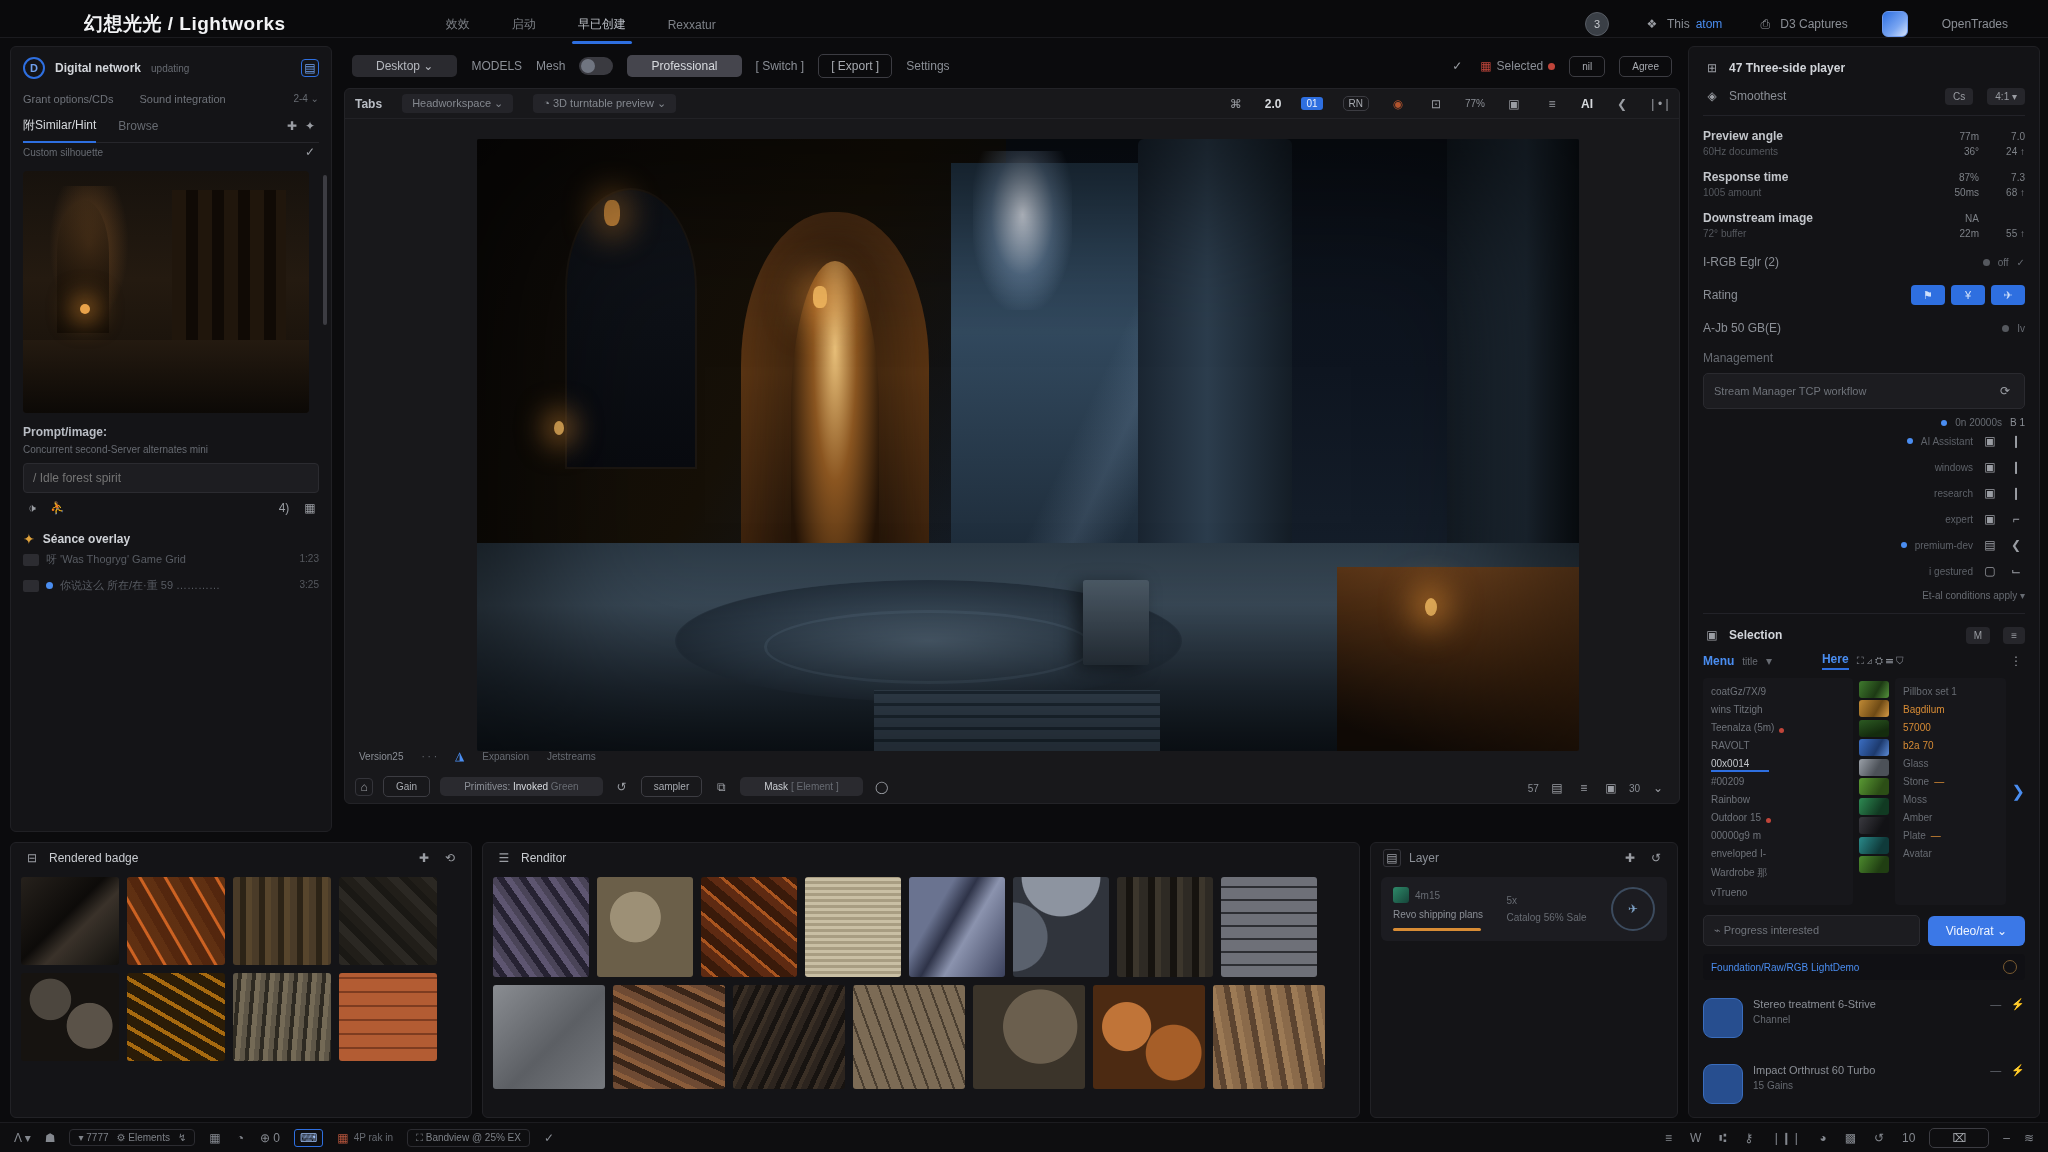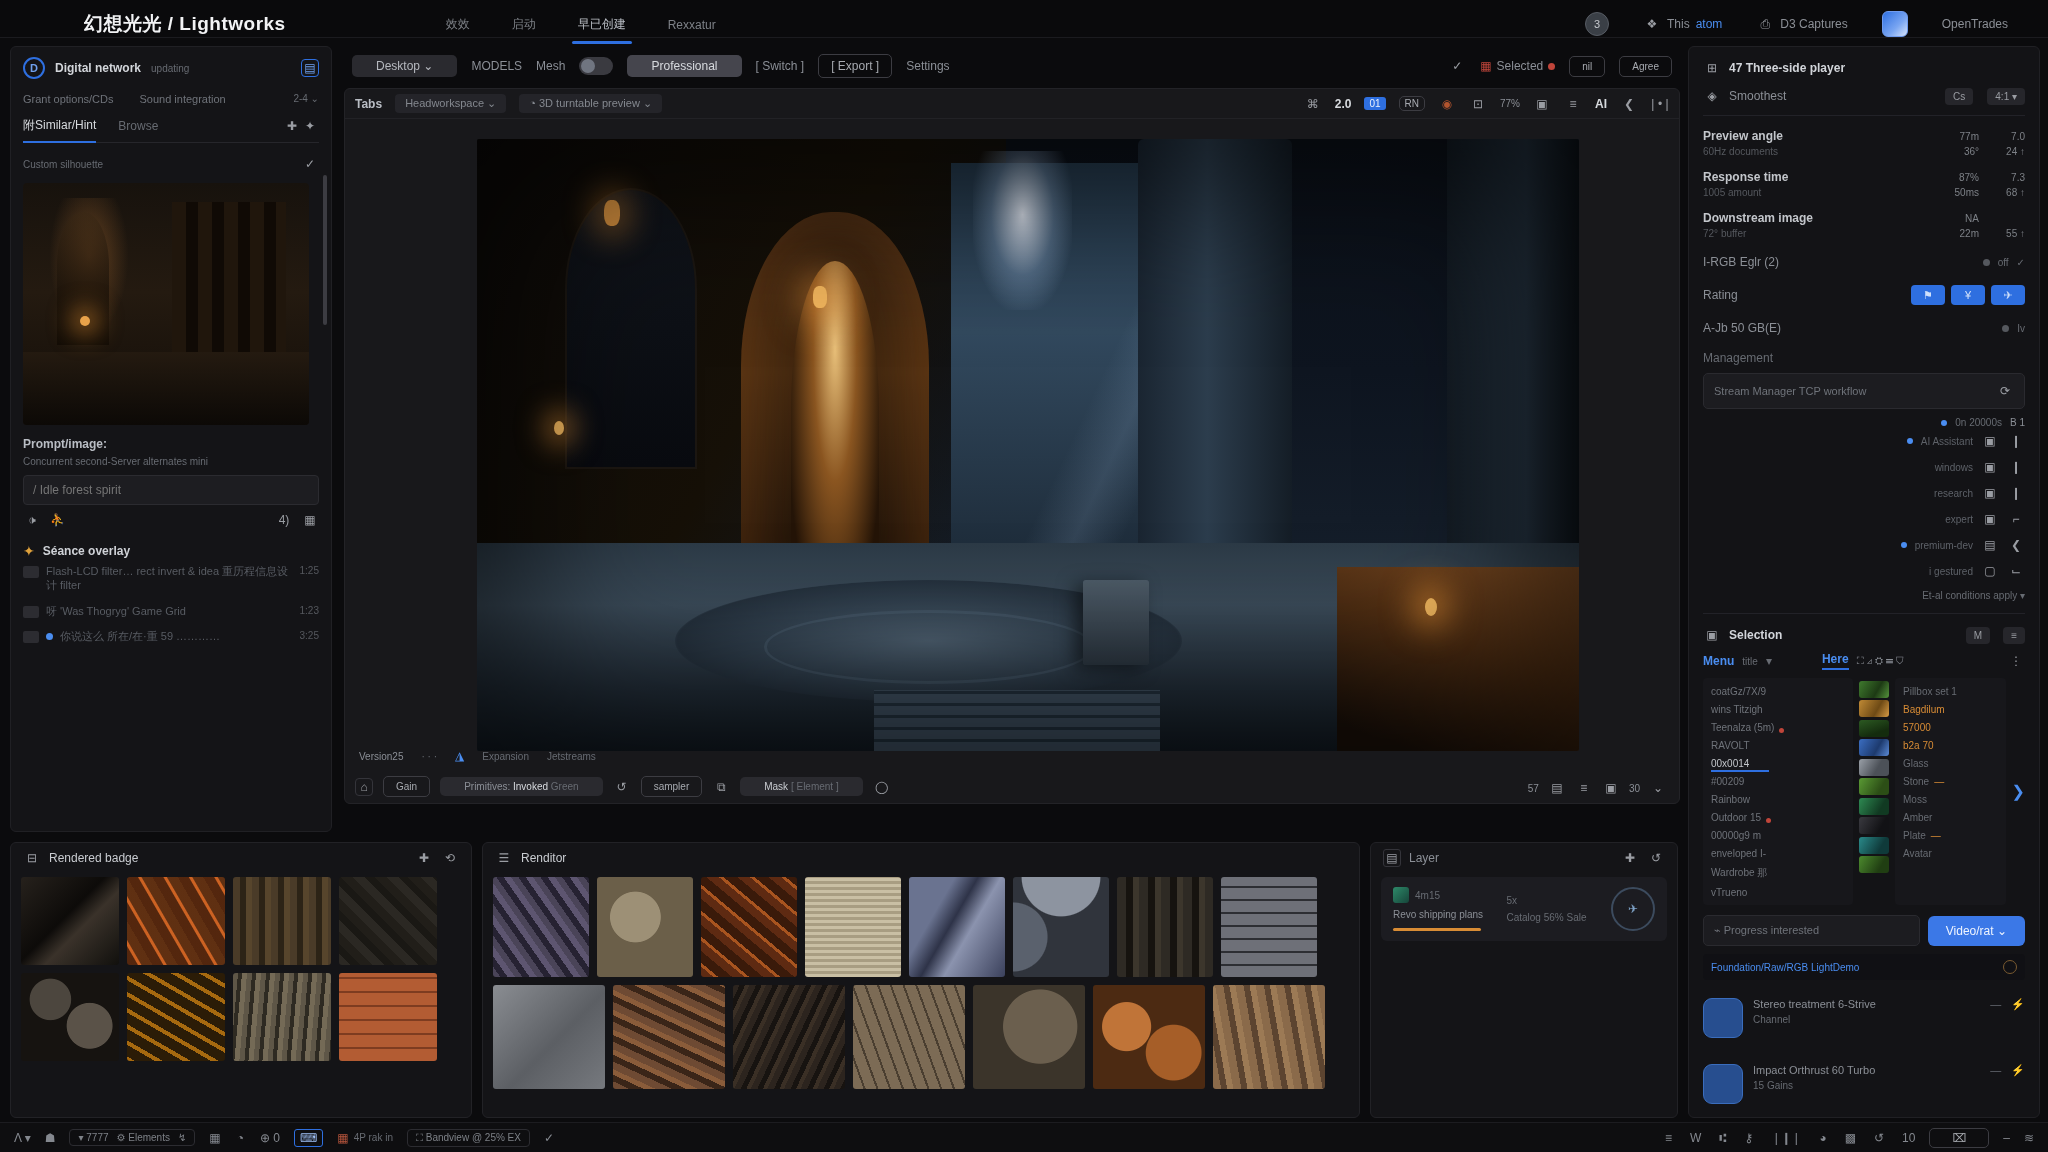--- a/index.html
+++ b/index.html
@@ -50,21 +50,21 @@
   .hist-row { display:flex; align-items:flex-start; gap:7px; padding:6px 0; font-size:11px; color:#585c63; }
   .hist-ico { width:16px; height:12px; background:#2c2c31; border-radius:2px; flex:none; margin-top:1px; }
   .hist-time { margin-left:auto; color:#55585e; font-size:10px; flex:none; }
 
   
   #center { left:344px; top:46px; width:1336px; height:786px; }
   #center-toolbar { display:flex; align-items:center; gap:14px; height:40px; padding:0 8px; }
   .seg-toggle { width:34px; height:18px; border-radius:9px; background:#3a3a40; position:relative; }
   .seg-toggle::after { content:""; position:absolute; left:2px; top:2px; width:14px; height:14px; border-radius:50%; background:#707580; }
   #viewport { margin-top:2px; background:#18181b; border:1px solid #232327; border-radius:6px; height:716px; position:relative; }
-  .vp-head { display:flex; align-items:center; height:30px; padding:0 10px; gap:13px; border-bottom:1px solid #222226; }
+  .vp-head { display:flex; align-items:center; height:30px; padding:0 10px; gap:20px; border-bottom:1px solid #222226; }
   .vp-pill { background:#242429; border-radius:4px; padding:3px 10px; color:#84888f; font-size:11px; }
   .scene { position:absolute; left:132px; top:50px; width:1102px; height:612px; overflow:hidden; border-radius:2px;
     background:linear-gradient(180deg,#0b1018 0%,#0e1520 38%,#131c28 62%,#18222e 78%,#10171f 100%); }
   .sc { position:absolute; }
 
   
   #right-panel { left:1688px; top:46px; width:352px; height:1072px; background:#131316;
     border:1px solid #202024; border-radius:6px; padding:12px 14px; overflow:hidden; }
   .rp-row { display:flex; align-items:center; }
   .rp-chipbtn { background:#26262b; border-radius:4px; padding:3px 8px; font-size:10px; color:#9a9da3; }
@@ -182,21 +182,21 @@
     <span>Sound integration</span>
     <span style="margin-left:auto" class="faded tiny">
       <span>2-4</span> ⌄</span>
   </div>
   <div class="lp-subtabs">
     <span class="lp-subtab active">附Similar/Hint</span>
     <span class="faded" style="margin-left:22px">Browse</span>
     <span class="icn" style="margin-left:auto">✚</span>
     <span class="icn">✦</span>
   </div>
-  <div class="row" style="margin-top:12px">
+  <div class="row" style="margin-top:0">
     <span class="faded tiny">Custom silhouette</span>
     <span class="icn tiny" style="margin-left:auto">✓</span>
   </div>
 
   
   <div class="thumb">
     <div class="sc" style="left:8%;top:6%;width:30%;height:60%;background:radial-gradient(ellipse at 50% 40%,rgba(190,120,55,.45),transparent 65%)"></div>
     <div class="sc" style="left:12%;top:12%;width:18%;height:55%;border-radius:50% 50% 0 0/40% 40% 0 0;background:linear-gradient(180deg,#3a281577,#120c06)"></div>
     <div class="sc" style="left:52%;top:8%;width:40%;height:70%;background:repeating-linear-gradient(90deg,#20160c 0 14px,#100a05 14px 26px)"></div>
     <div class="sc" style="left:0;bottom:0;width:100%;height:30%;background:linear-gradient(180deg,#241a10,#0c0906)"></div>
@@ -214,29 +214,20 @@
     <span class="icn">▦</span>
   </div>
 
   <div class="row" style="margin-top:14px;gap:8px">
     <span style="color:#e0a23c;font-size:14px">✦</span>
     <span style="font-weight:bold;color:#cfd2d7">Séance overlay</span>
   </div>
   <div>
 
 
-      <div class="hist-row">
-        <span class="hist-ico"></span>
-
-        <span style="line-height:1.25">
-          <span class="blue"></span>
-          <span>Flash-LCD filter… rect invert &amp; idea 重历程信息设计 filter</span>
-        </span>
-        <span class="hist-time">1:25</span>
-      </div>
 
       <div class="hist-row">
         <span class="hist-ico"></span>
 
         <span style="line-height:1.25">
           <span class="blue"></span>
           <span>呀 'Was Thogryg' Game Grid</span>
         </span>
         <span class="hist-time">1:23</span>
       </div>

